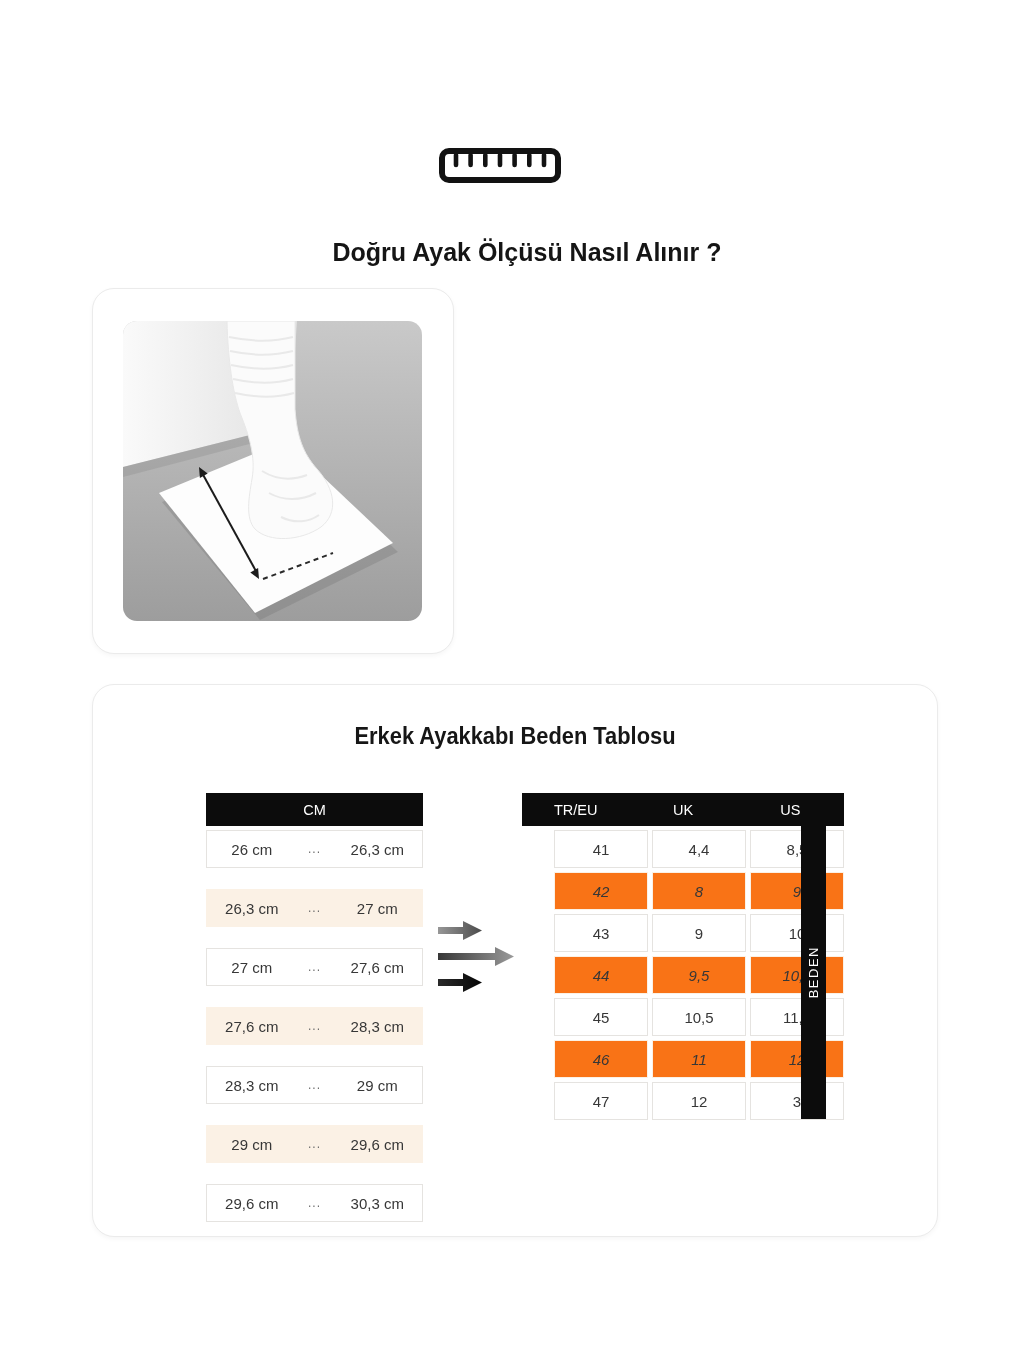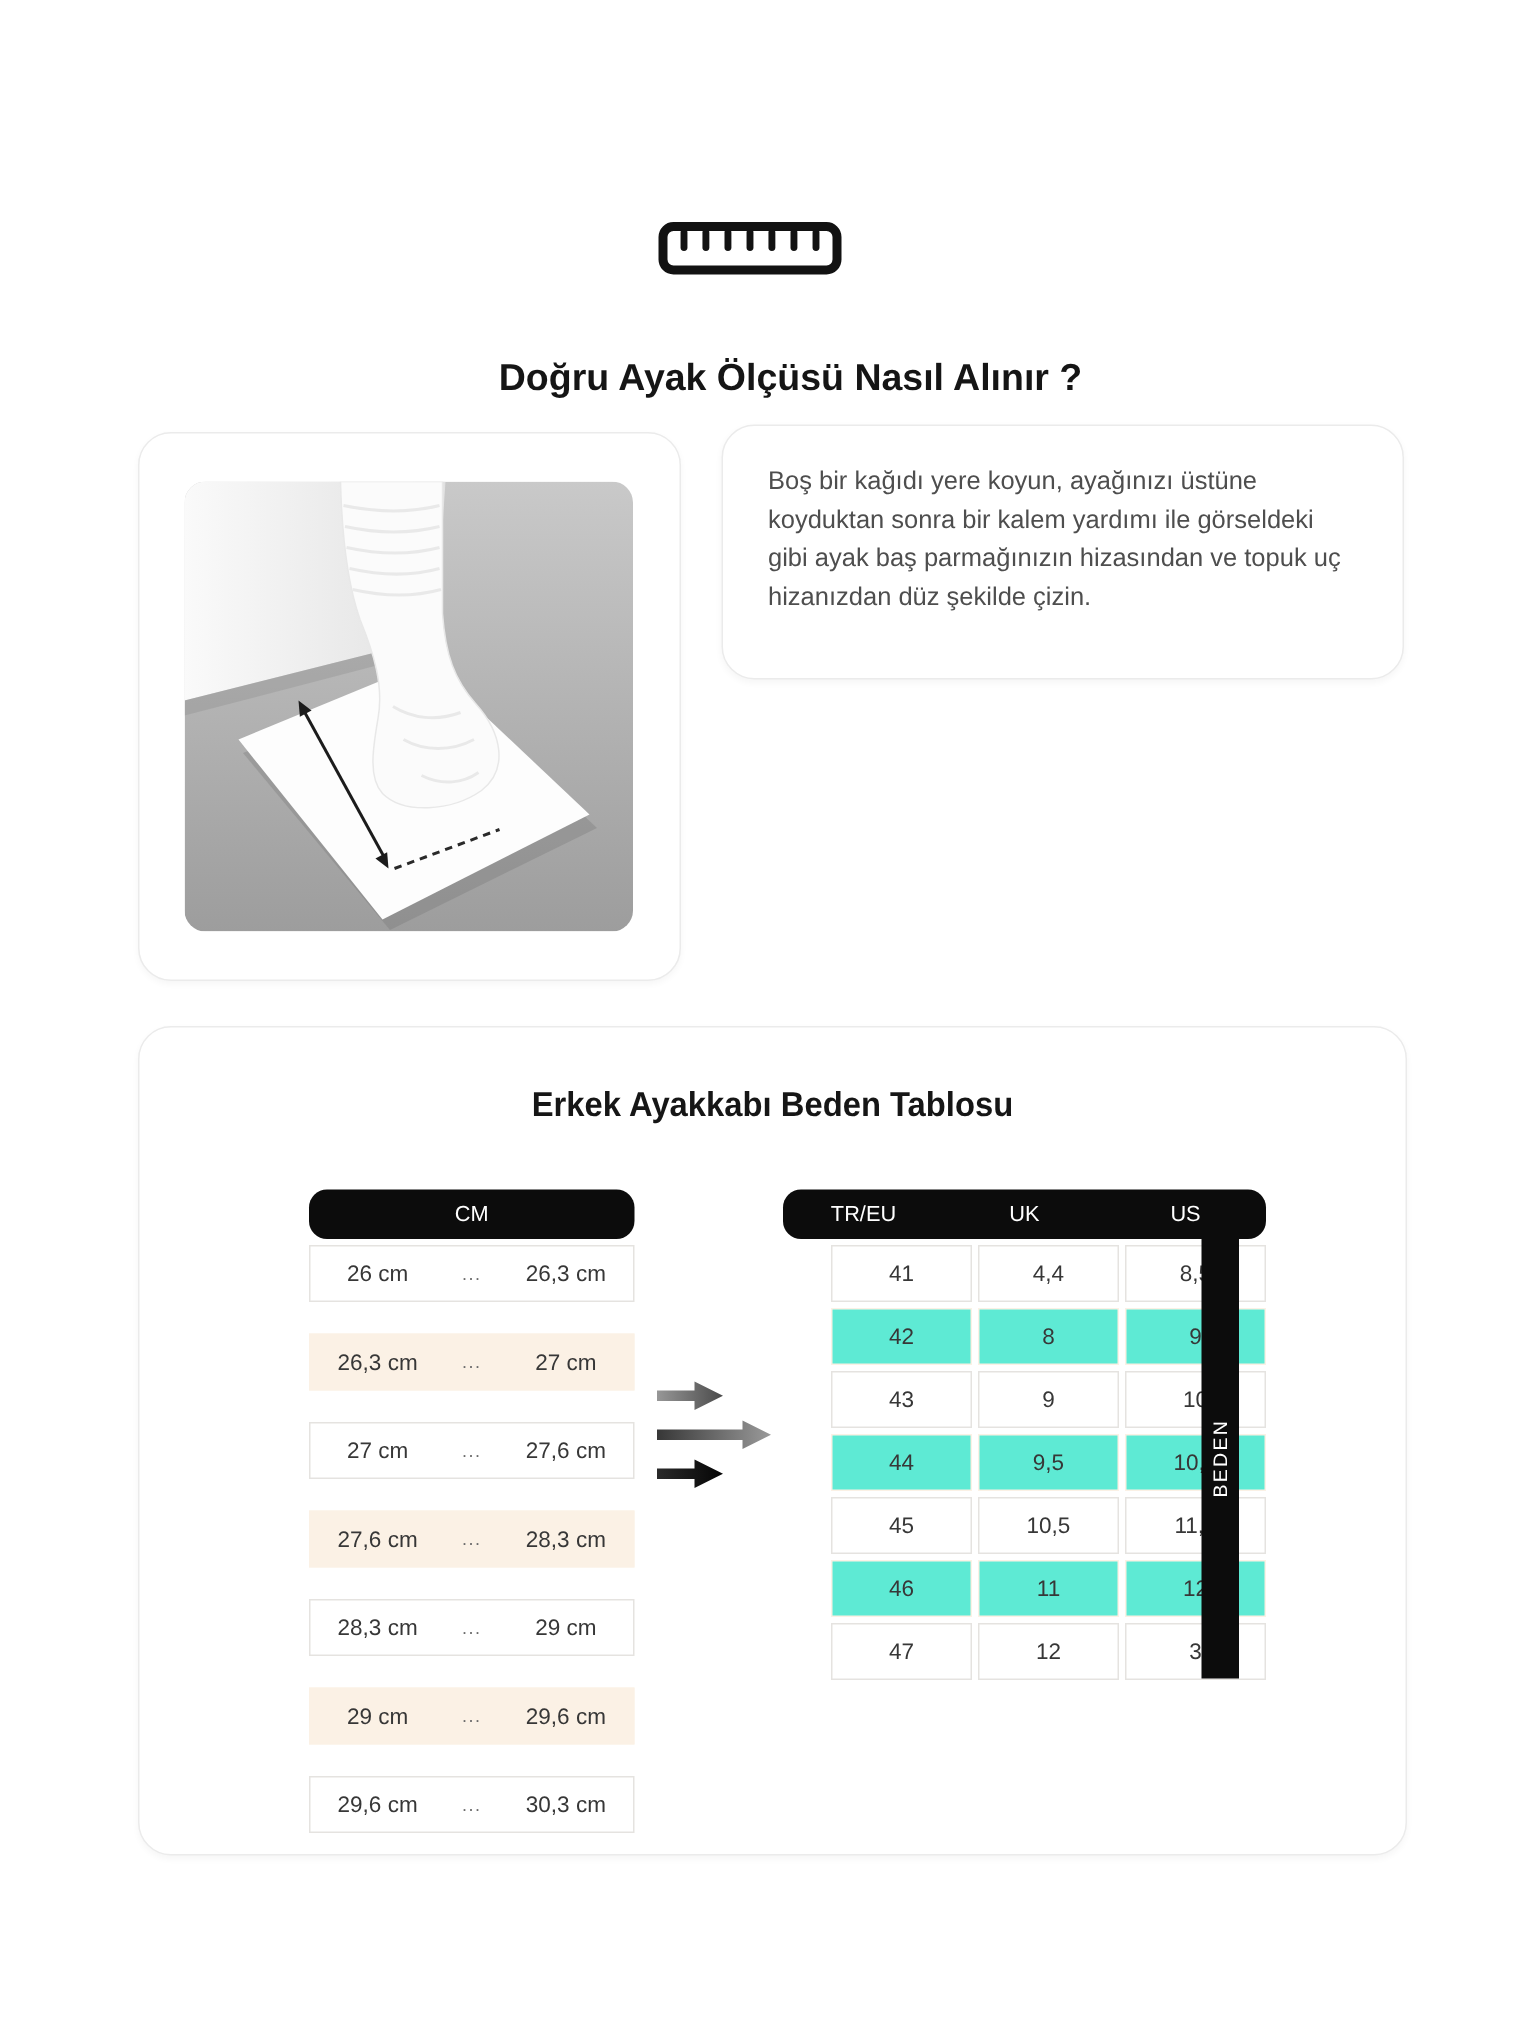--- a/index.html
+++ b/index.html
@@ -27,34 +27,34 @@
 
   
   .table-card{position:absolute;left:92px;top:684px;width:844px;height:551px;}
   .chart-title{position:absolute;left:0;top:38px;width:100%;text-align:center;margin:0;
     font-size:23px;font-weight:700;color:#161616;transform:scaleX(0.95);}
 
   .cm-table{position:absolute;left:113px;top:108px;width:217px;}
   .eu-table{position:absolute;left:429px;top:108px;width:322px;}
 
   .t-header{height:33px;background:#0c0c0c;color:#fff;font-size:14.5px;
-    display:flex;align-items:center;justify-content:center;margin-bottom:4px;border-radius:12px;}
+    display:flex;align-items:center;justify-content:center;margin-bottom:4px;}
   .t-header.cols{display:grid;grid-template-columns:1fr 1fr 1fr;}
   .t-header.cols span{text-align:center;}
 
   .cm-row{height:38px;margin-bottom:21px;display:grid;grid-template-columns:1fr 36px 1fr;
     align-items:center;text-align:center;font-size:15px;color:#373737;
     background:#fff;border:1px solid #e5e3e0;box-sizing:border-box;}
   .cm-row.alt{background:#fbf1e5;border-color:#fbf1e5;}
   .cm-row .dots{font-size:12px;color:#6b6b6b;letter-spacing:1px;}
 
   .eu-row{display:grid;grid-template-columns:1fr 1fr 1fr;gap:4px;margin-bottom:4px;height:38px;padding-left:32px;}
   .eu-cell{display:flex;align-items:center;justify-content:center;font-size:15px;color:#373737;
     background:#fff;border:1px solid #e5e3e0;box-sizing:border-box;}
-  .eu-row.alt .eu-cell{background:#5eead4;border-color:#fbf1e5;}
+  .eu-row.alt .eu-cell{background:#f97316;border-color:#fbf1e5;font-style:italic;}
 
   .beden-bar{position:absolute;left:708px;top:141px;width:25px;height:293px;background:#0c0c0c;
     display:flex;align-items:center;justify-content:center;}
   .beden-bar span{writing-mode:vertical-rl;transform:rotate(180deg);color:#fff;
     font-size:13px;letter-spacing:1.5px;}
 
   .arrows-wrap{position:absolute;left:343px;top:234px;width:82px;height:76px;}
 </style>
 </head>
 <body>
@@ -110,23 +110,20 @@
         <g stroke="#1c1c1c">
           <line x1="78" y1="150" x2="134" y2="252" stroke-width="2"></line>
           <polygon points="76,146 84.7,152.6 76.9,156.9" fill="#1c1c1c" stroke="none"></polygon>
           <polygon points="136,258 135.1,247.1 127.3,251.4" fill="#1c1c1c" stroke="none"></polygon>
           <line x1="140" y1="258" x2="210" y2="232" stroke-width="2" stroke-dasharray="5 4" stroke="#2a2a2a"></line>
         </g>
       </svg>
     </div>
   </div>
 
-  <div class="card info-box step1">
-    <p>Boş bir kağıdı yere koyun, ayağınızı üstüne koyduktan sonra bir kalem yardımı ile görseldeki gibi ayak baş parmağınızın hizasından ve topuk uç hizanızdan düz şekilde çizin.</p>
-  </div>
 
   <div class="card table-card">
     <h2 class="chart-title">Erkek Ayakkabı Beden Tablosu</h2>
 
     <div class="cm-table">
       <div class="t-header">CM</div>
       <div>
           <div class="cm-row">
             <span>26 cm</span>
             <span class="dots">...</span>

